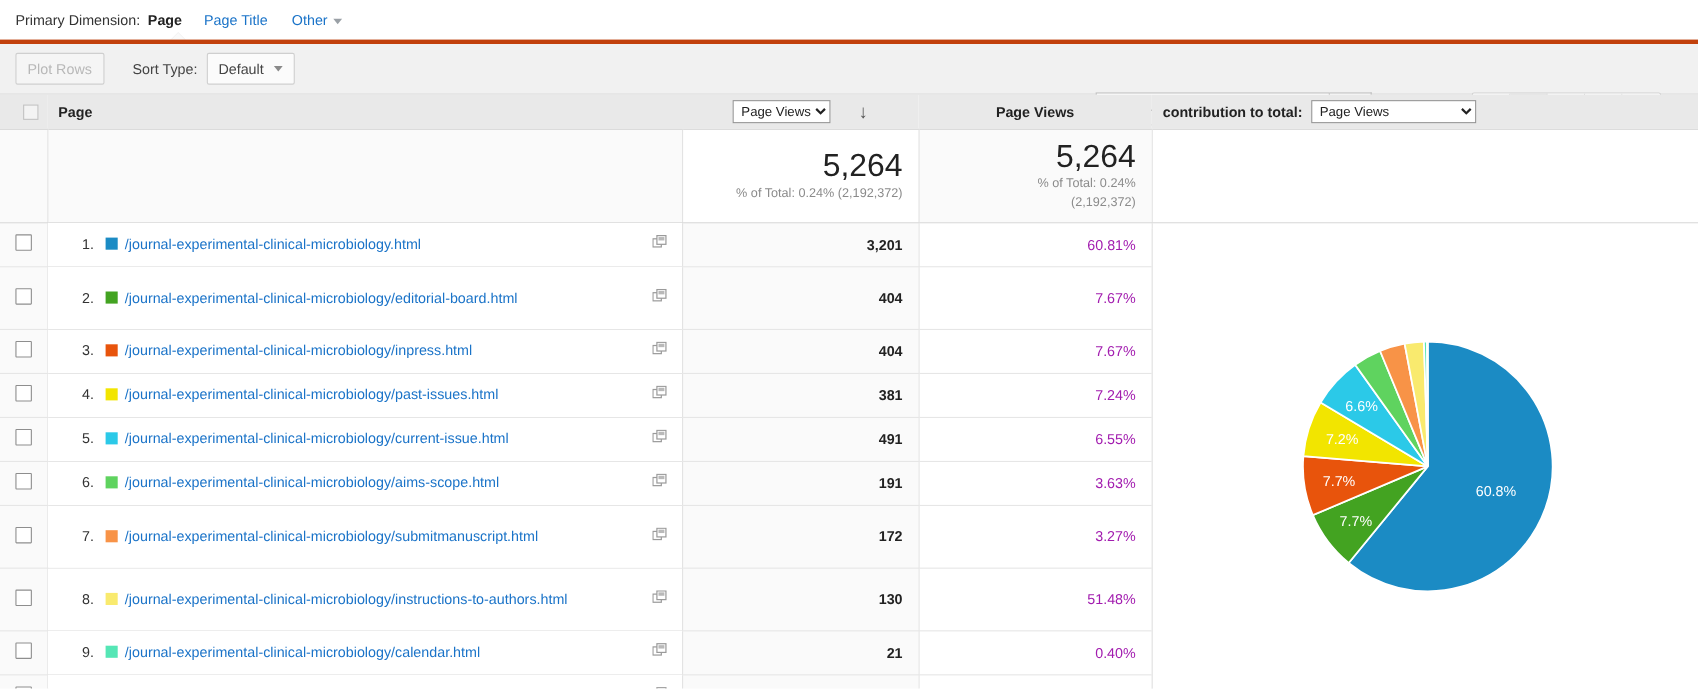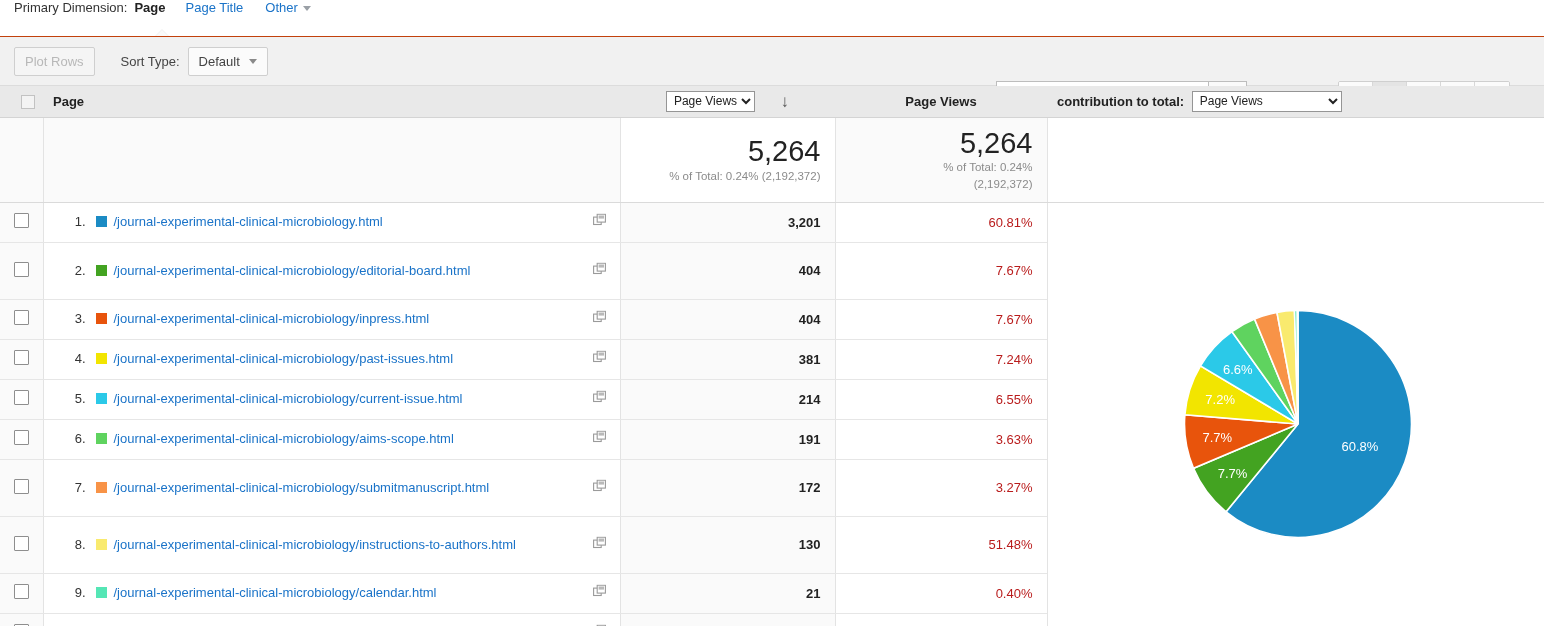--- a/index.html
+++ b/index.html
@@ -11,20 +11,21 @@
     font-size: 13px;
     color: #333;
     overflow: hidden;
   }
 
   
   .dim-bar {
     height: 36px;
     background: #fff;
     display: flex;
+    align-items: center;
     padding-left: 14px;
     position: relative;
   }
   .dim-label {
     font-size: 13px;
     color: #333;
     margin-right: 7px;
   }
   .dim-tab {
     font-size: 13px;
@@ -65,21 +66,21 @@
     border-right: 4px solid transparent;
     border-top: 5px solid #9aa0a6;
     margin-left: 5px;
     vertical-align: middle;
   }
 
   
   .ctl-bar {
     height: 50px;
     background: #f1f1f1;
-    border-top: 1px solid #c2410c;
+    border-top: 4px solid #c2410c;
     border-bottom: 1px solid #dcdcdc;
     display: flex;
     align-items: center;
     padding: 0 14px;
     position: relative;
   }
   .btn {
     height: 29px;
     background: #fbfbfb;
     border: 1px solid #cfcfcf;
@@ -312,21 +313,21 @@
     text-align: right;
     padding-right: 14px;
     font-weight: bold;
     color: #222;
     border-right: 1px solid #e3e3e3;
   }
   td.c-pct {
     background: #fff;
     text-align: right;
     padding-right: 14px;
-    color: #b91c1c;
+    color: #a21caf;
     border-right: 1px solid #e3e3e3;
   }
   td.c-pie { background: #fff; border-bottom: 0; }
 
   .pie-cell-wrap { position: relative; }
   .pie-holder {
     position: absolute;
     left: 1047px; top: 122px;
     width: 497px; height: 504px;
     background: #fff;
@@ -541,21 +542,21 @@
               <span class="rank">5.</span>
               <span class="swatch" style="background:#2bc9e8"></span>
               <a class="plink">/journal-experimental-clinical-microbiology/current-issue.html</a>
             </div>
             <span class="ext-icon"><svg width="14" height="14" viewBox="0 0 14 14">
                 <rect x="0.6" y="3.6" width="7.6" height="7.4" fill="#fff" stroke="#9a9a9a" stroke-width="1.1"></rect>
                 <rect x="4.2" y="0.7" width="8.2" height="7.9" fill="#fff" stroke="#9a9a9a" stroke-width="1.1"></rect>
                 <rect x="5.6" y="2" width="5.4" height="3.1" fill="#b9b9b9"></rect>
               </svg></span>
           </td>
-          <td class="c-num">214</td>
+          <td class="c-num">491</td>
           <td class="c-pct">6.55%</td>
         </tr>
         <tr>
           <td class="c-chk"><span class="row-chk"></span></td>
           <td class="c-page">
             <div class="page-cell">
               <span class="rank">6.</span>
               <span class="swatch" style="background:#5fd35f"></span>
               <a class="plink">/journal-experimental-clinical-microbiology/aims-scope.html</a>
             </div>

